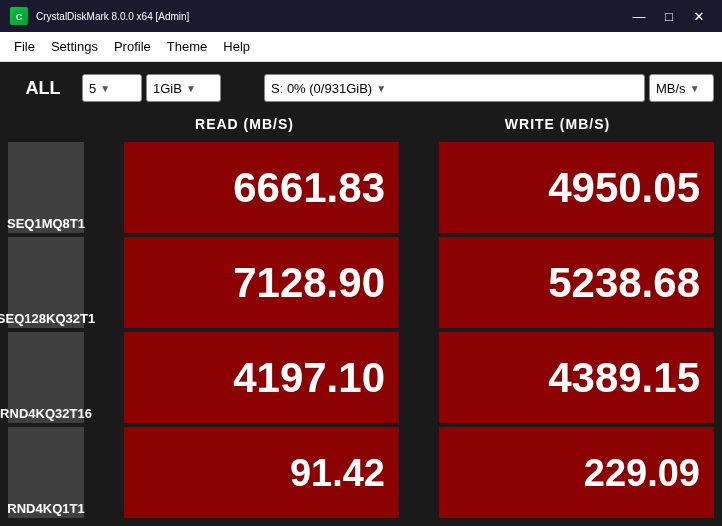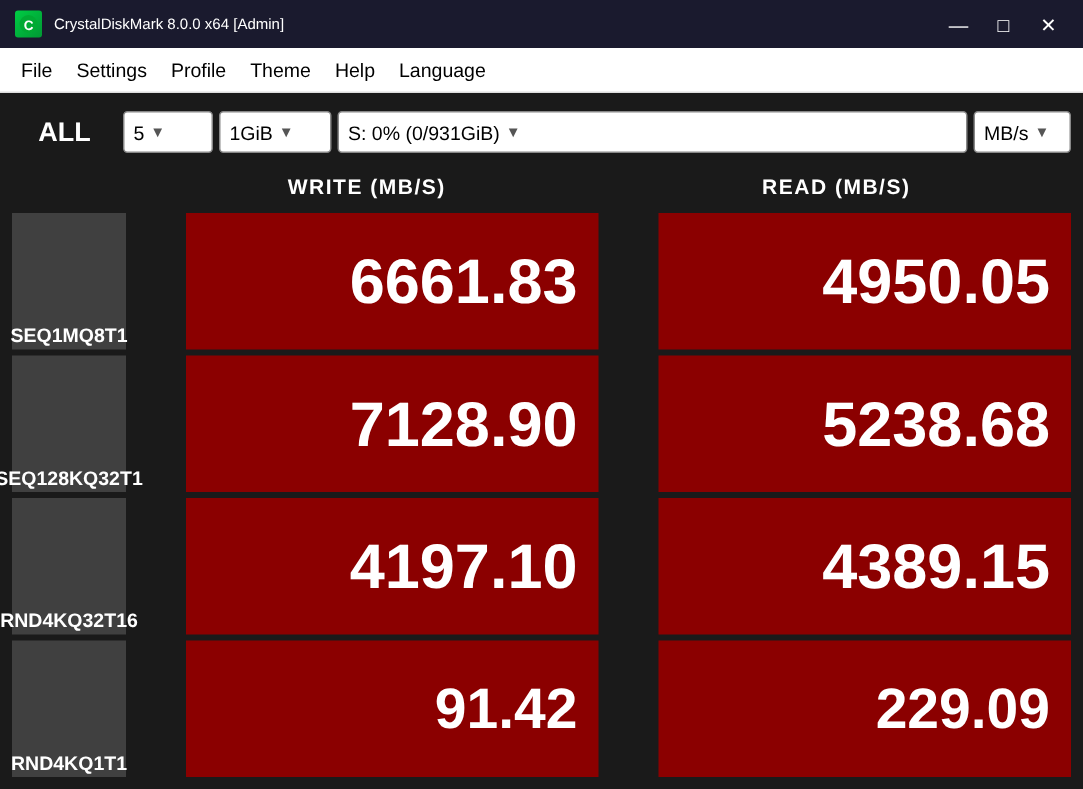--- a/index.html
+++ b/index.html
@@ -108,21 +108,21 @@
       gap: 4px;
       cursor: pointer;
       height: 28px;
     }
     .dropdown-arrow {
       font-size: 10px;
       color: #555;
     }
     .dropdown-runs { width: 60px; }
     .dropdown-size { width: 75px; }
-    .dropdown-drive { flex: 1; }
+    .dropdown-drive { flex: 1; margin-left: 39px; }
     .dropdown-unit { width: 65px; }
 
     
     .header-row {
       display: flex;
       align-items: center;
       height: 28px;
     }
     .header-label-left {
       width: 80px;
@@ -202,21 +202,20 @@
     <button class="title-btn close">✕</button>
   </div>
 </div>
 
 <div class="menu-bar">
   <div class="menu-item">File</div>
   <div class="menu-item">Settings</div>
   <div class="menu-item">Profile</div>
   <div class="menu-item">Theme</div>
   <div class="menu-item">Help</div>
-  <div class="menu-item">Language</div>
 </div>
 
 <div class="main">
 
   <div class="controls-row">
     <div class="all-label">ALL</div>
     <div class="dropdown dropdown-runs">
       <span>5</span>
       <span class="dropdown-arrow">▼</span>
     </div>
@@ -229,22 +228,22 @@
       <span class="dropdown-arrow">▼</span>
     </div>
     <div class="dropdown dropdown-unit">
       <span>MB/s</span>
       <span class="dropdown-arrow">▼</span>
     </div>
   </div>
 
   <div class="header-row">
     <div class="header-label-left"></div>
+    <div class="header-col">Read (MB/S)</div>
     <div class="header-col">Write (MB/S)</div>
-    <div class="header-col">Read (MB/S)</div>
   </div>
 
   <div class="data-rows">
 
     <div class="data-row">
       <div class="row-label">
         <span>SEQ1M</span>
           <br>
         <span>Q8T1</span>
       </div>

